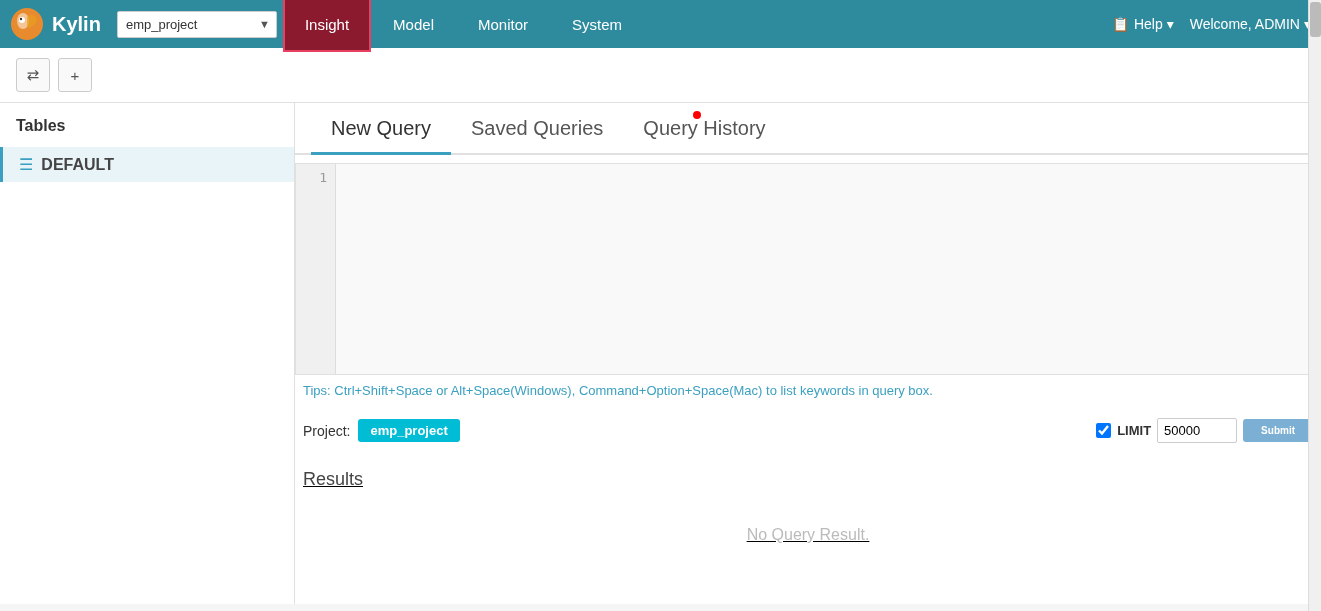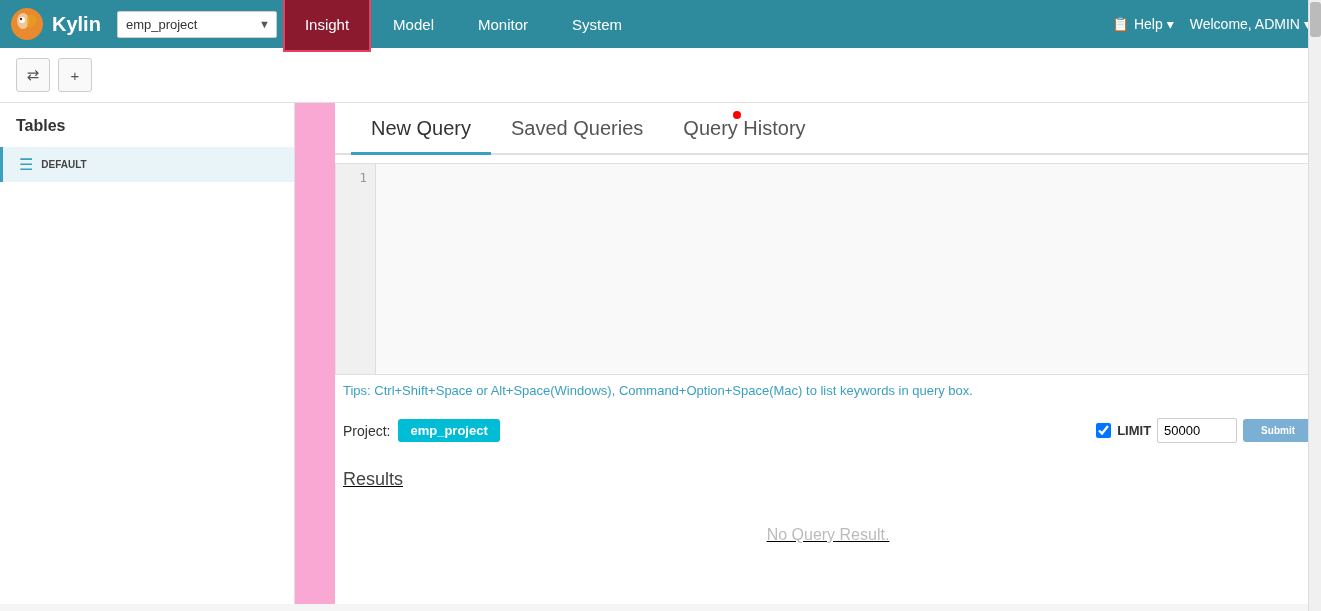--- a/index.html
+++ b/index.html
@@ -124,22 +124,21 @@
       align-items: center;
       justify-content: center;
       font-size: 15px;
       color: #555;
     }
 
     
     .main-layout {
       display: flex;
       height: calc(611px - 55px - 55px);
-      background: #f9a8d4;
-      gap: 40px;
+      background: #0f172a;
     }
 
     
     .sidebar {
       width: 295px;
       background: #fff;
       border-right: 1px solid #e0e0e0;
       padding: 14px 0;
       flex-shrink: 0;
     }
@@ -157,21 +156,21 @@
       color: #333;
       border-left: 3px solid #3ba0c0;
       background: #e8f4f8;
       gap: 8px;
     }
     .sidebar-item-icon {
       color: #3ba0c0;
       font-size: 16px;
     }
     .sidebar-item-label {
-      font-size: 10px;
+      font-size: 16px;
       font-weight: bold;
       color: #444;
     }
 
     
     .content-area {
       flex: 1;
       background: #fff;
       padding: 0;
       overflow-y: auto;

